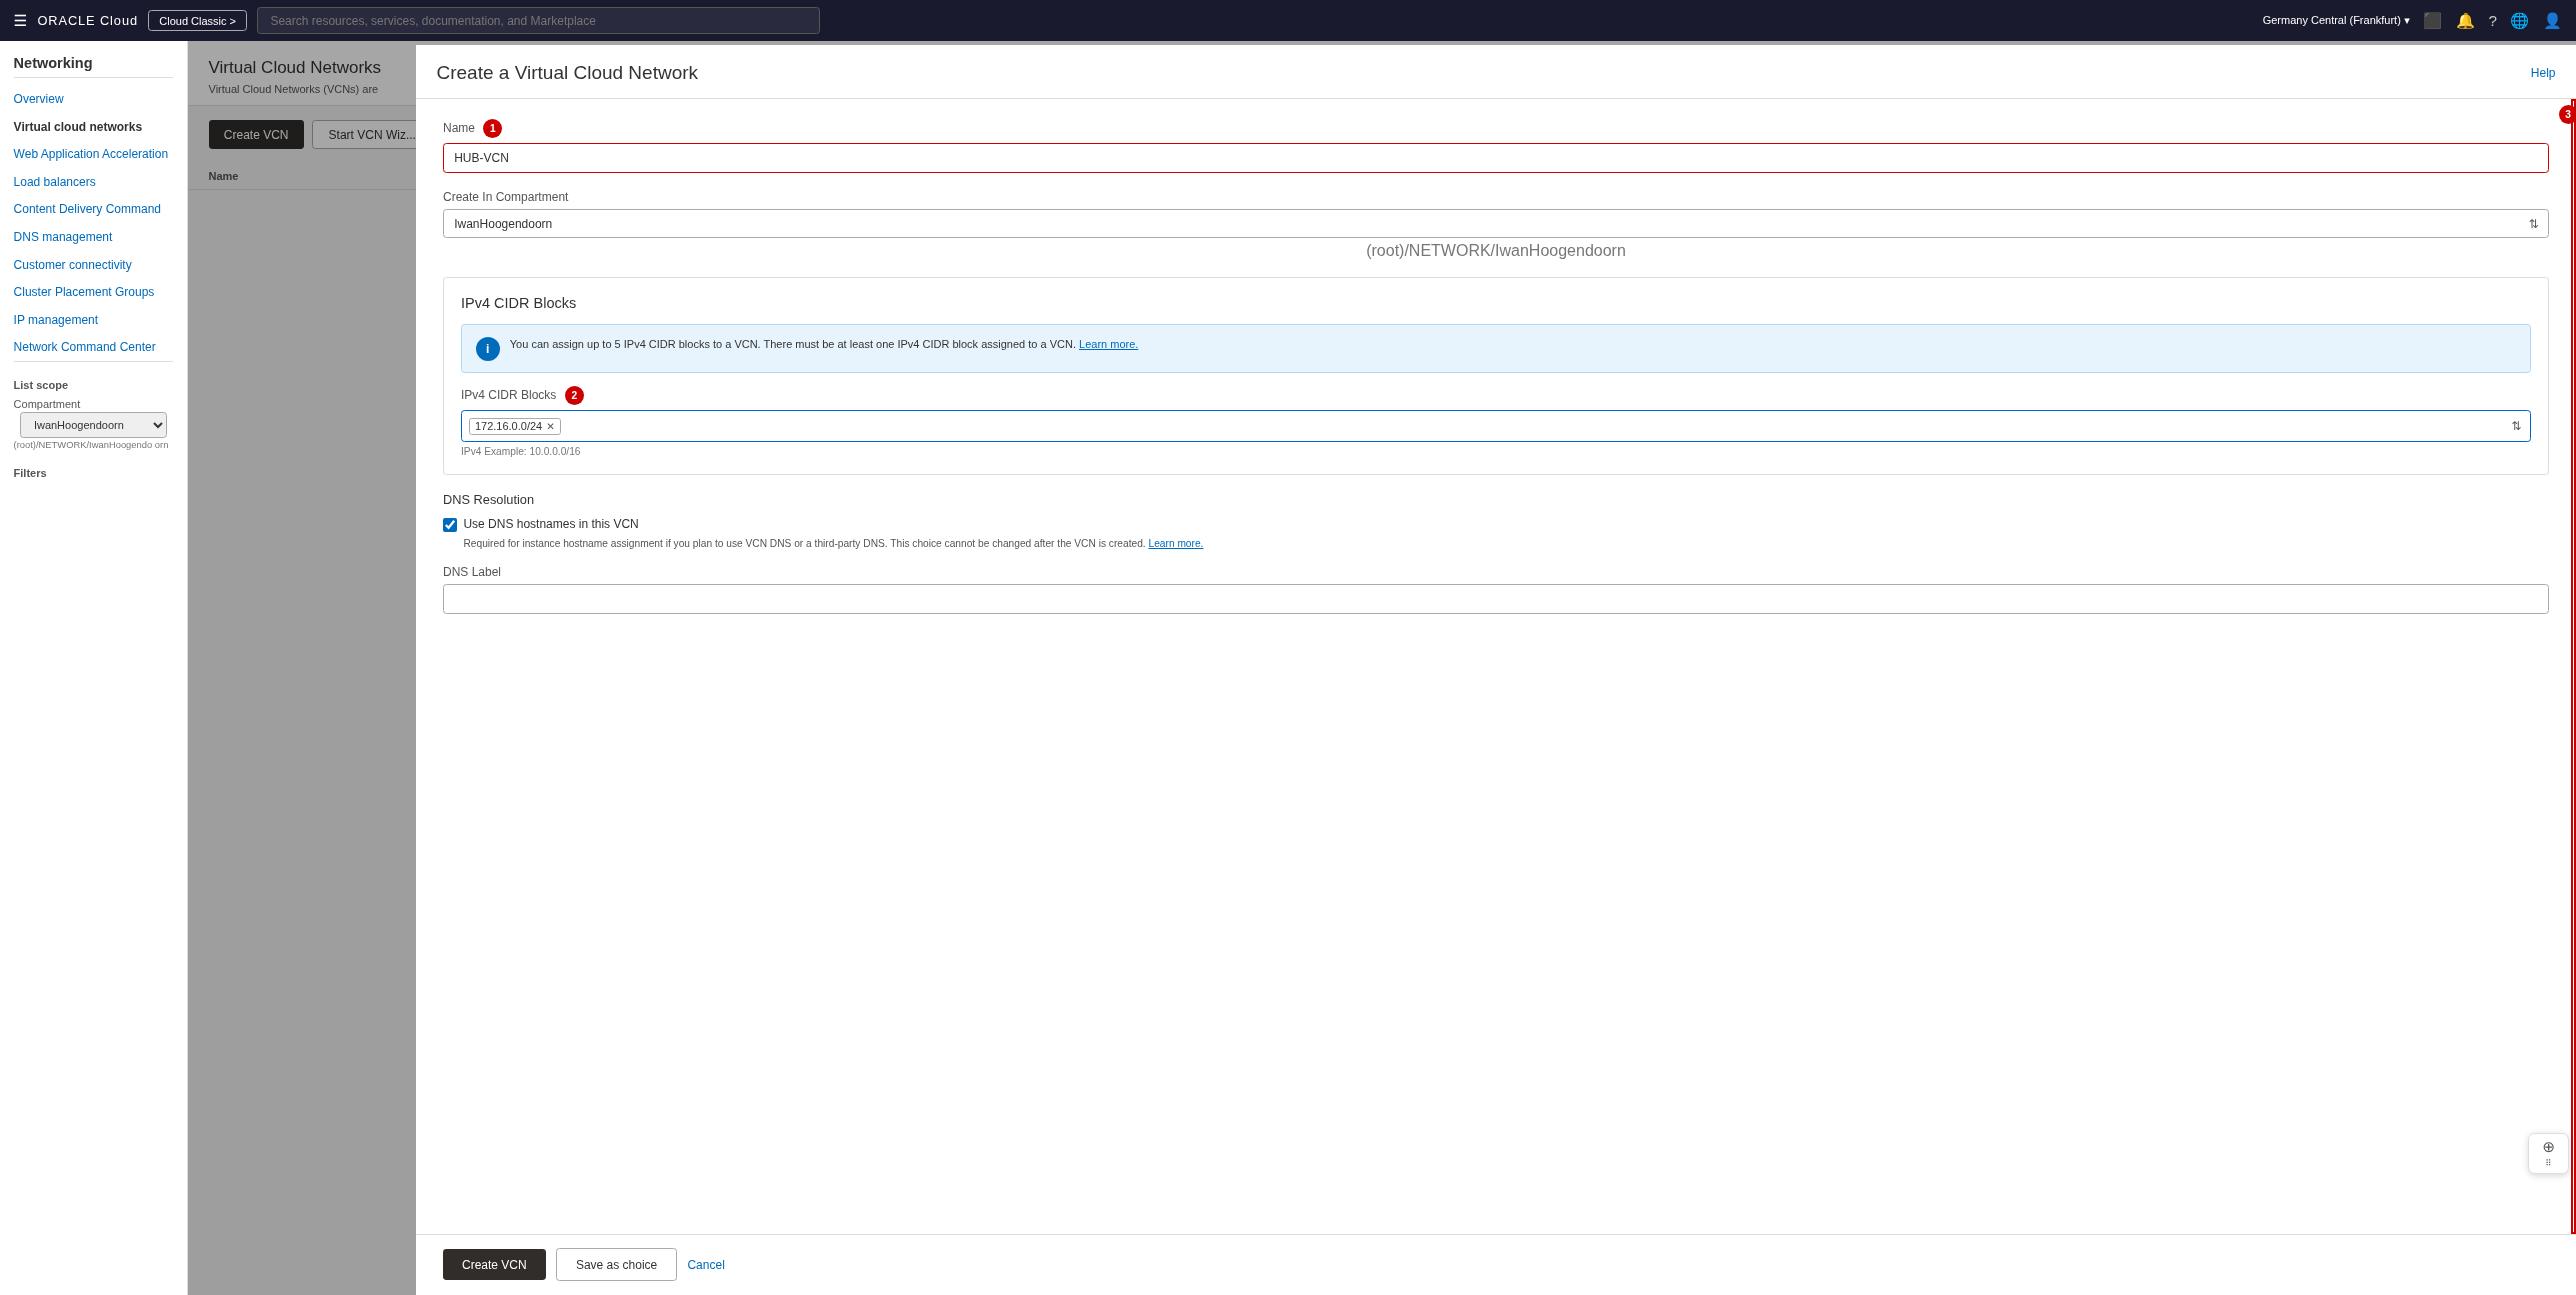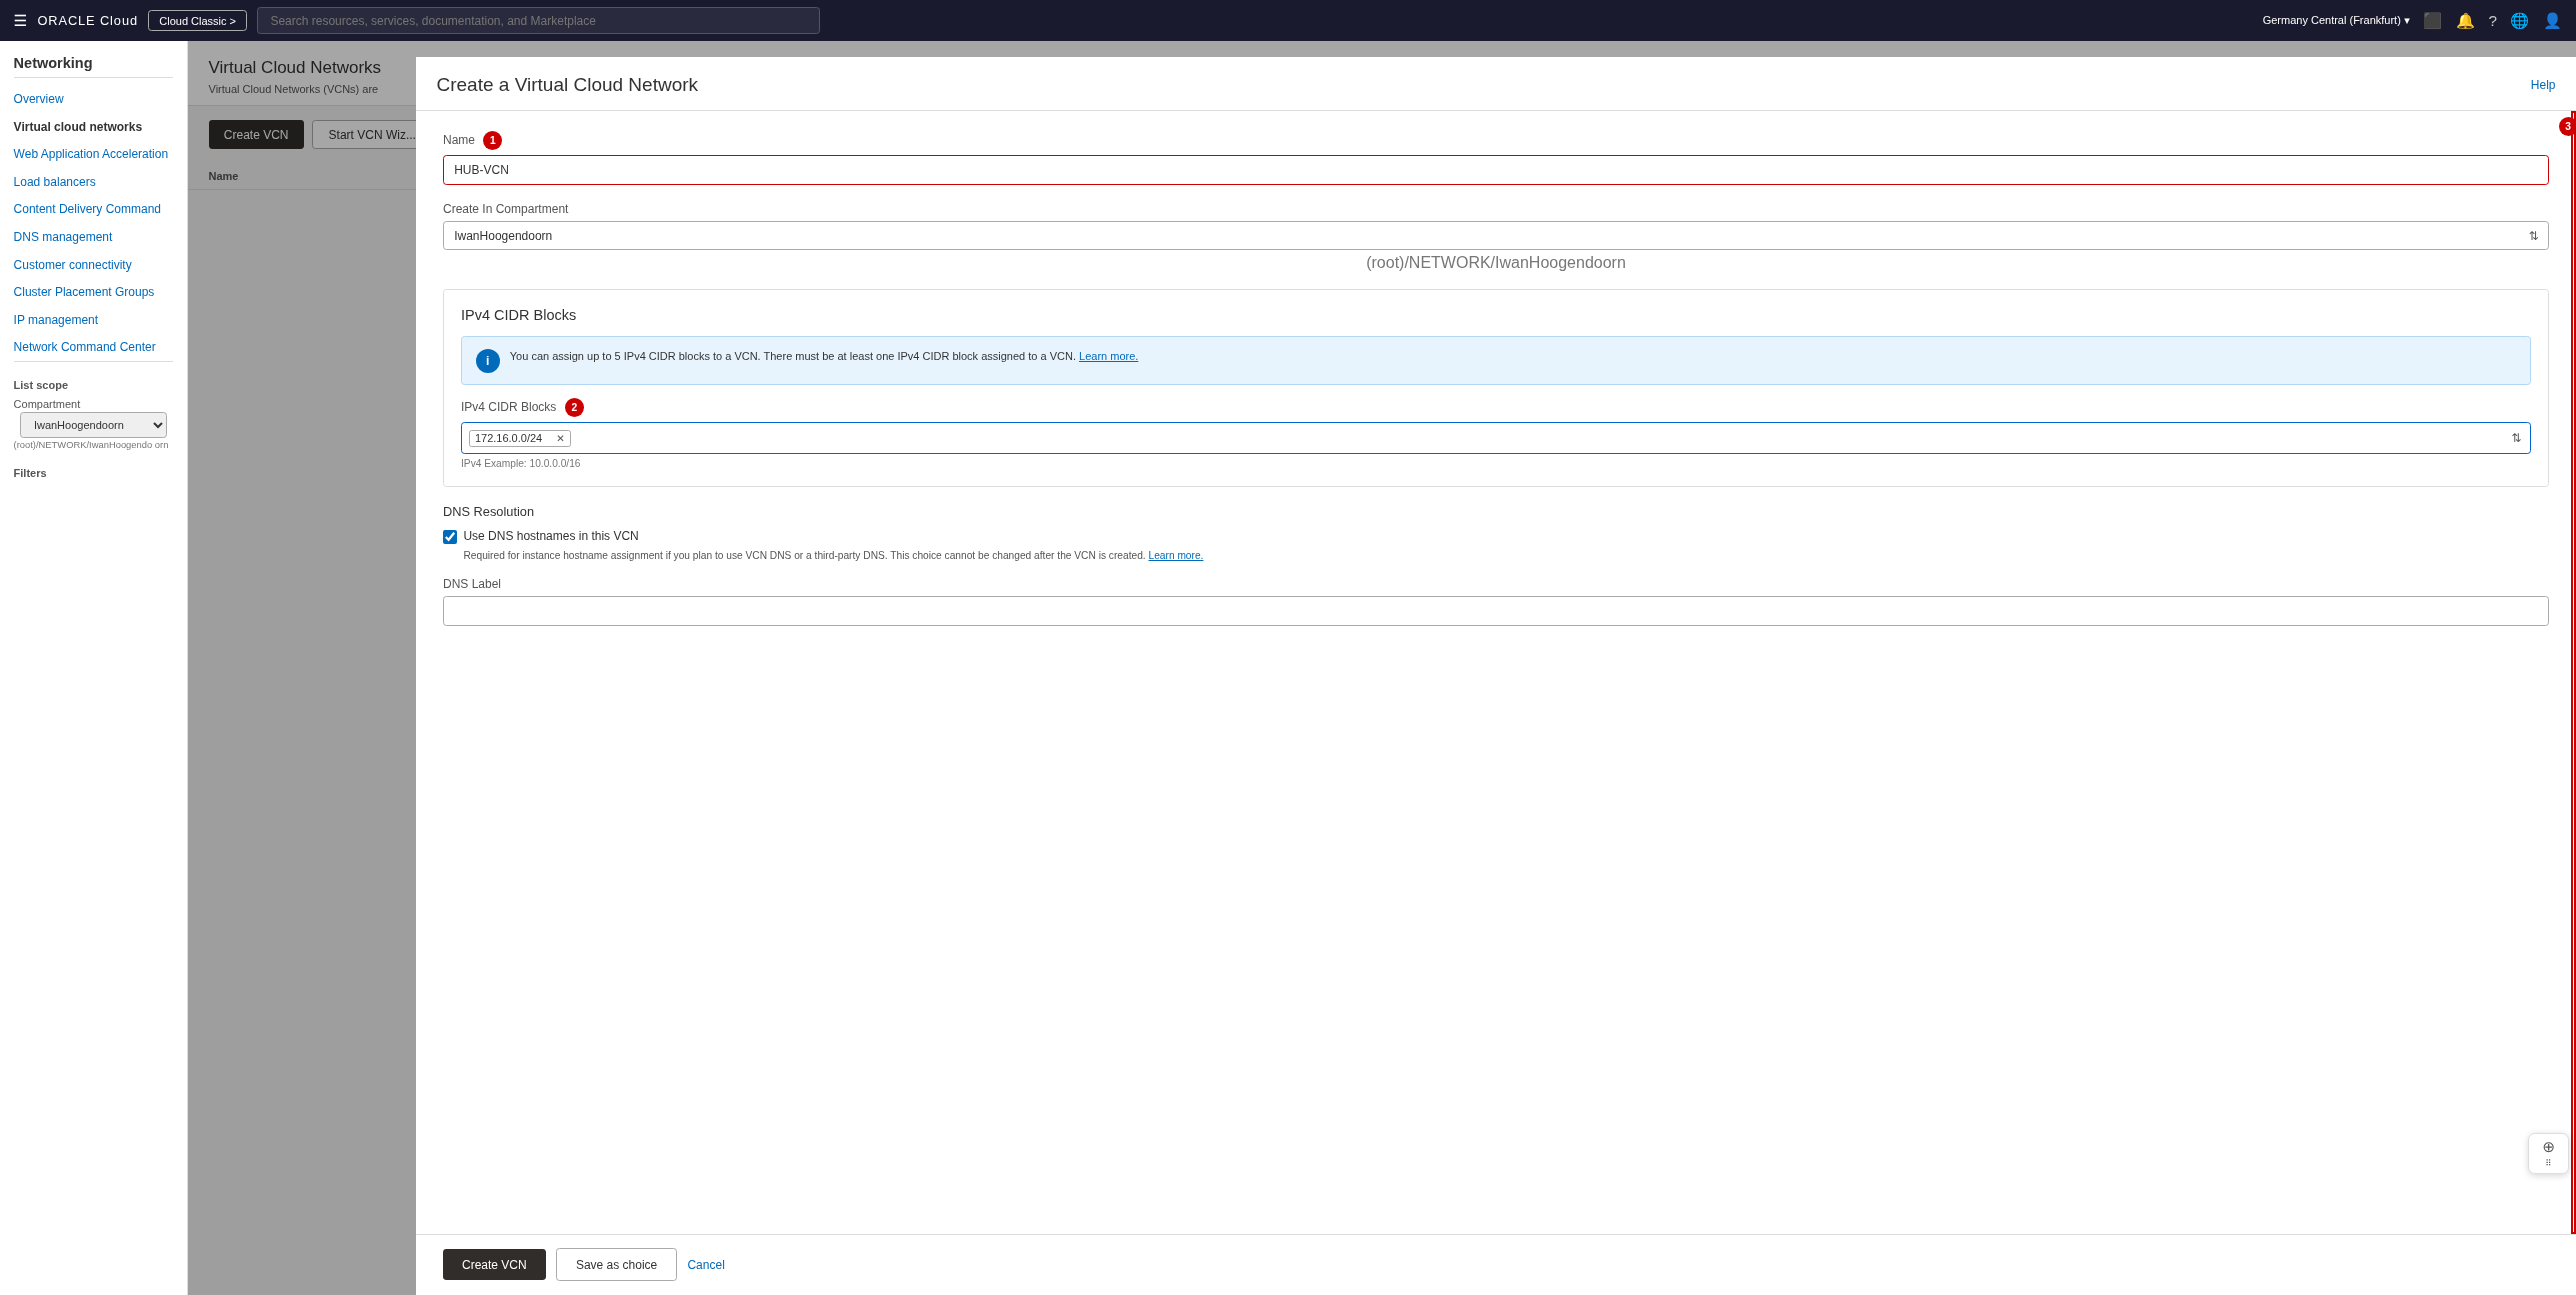--- a/index.html
+++ b/index.html
@@ -71,21 +71,21 @@
     .table-header { display: flex; background: #f3f3f3; border-bottom: 0.9px solid #ddd; padding: 6.8px 20.5px; }
     .table-col-name { font-size: 11px; font-weight: 600; color: #555; flex: 1; }
     .table-col-status { font-size: 11px; font-weight: 600; color: #555; width: 102px; }
 
     
     .modal-overlay {
       position: absolute; top: 0; left: 0; right: 0; bottom: 0;
       background: rgba(0,0,0,0.35); z-index: 100;
     }
     .modal {
-      position: absolute; top: 16px; right: 0; bottom: 0;
+      position: absolute; top: 4px; right: 0; bottom: 0;
       width: calc(100% - 228px); background: #fff; z-index: 101;
       display: flex; flex-direction: column; overflow: hidden;
     }
 
     .modal-header {
       display: flex; align-items: center; justify-content: space-between;
       padding: 17px 20.5px 13.6px; border-bottom: 0.9px solid #ddd; flex-shrink: 0;
     }
     .modal-title { font-size: 19px; font-weight: 400; color: #333; }
     .modal-help { color: #006abb; font-size: 12px; cursor: pointer; text-decoration: none; }
@@ -137,21 +137,21 @@
     .info-text a { color: #006abb; }
 
     .cidr-input-wrapper {
       position: relative; border: 1.7px solid #0066cc; border-radius: 3.4px;
       display: flex; align-items: center; padding: 5.1px 6.8px; flex-wrap: wrap;
       min-height: 32px;
     }
     .cidr-tag {
       display: inline-flex; align-items: center; background: #fff;
       border: 0.9px solid #aaa; border-radius: 2.6px; padding: 1.7px 5.1px;
-      font-size: 11px; margin-right: 3.4px; gap: 14px;
+      font-size: 11px; margin-right: 3.4px; gap: 4px;
     }
     .cidr-tag-x { cursor: pointer; color: #555; font-size: 10.2px; }
     .cidr-text-input {
       border: none; outline: none; font-size: 11px; flex: 1; min-width: 51px; padding: 1.7px;
     }
     .cidr-dropdown-arrow {
       position: absolute; right: 8.5px; top: 50%; transform: translateY(-50%);
       color: #555; pointer-events: none;
     }
     .cidr-example { font-size: 10.2px; color: #777; margin-top: 3.4px; }

